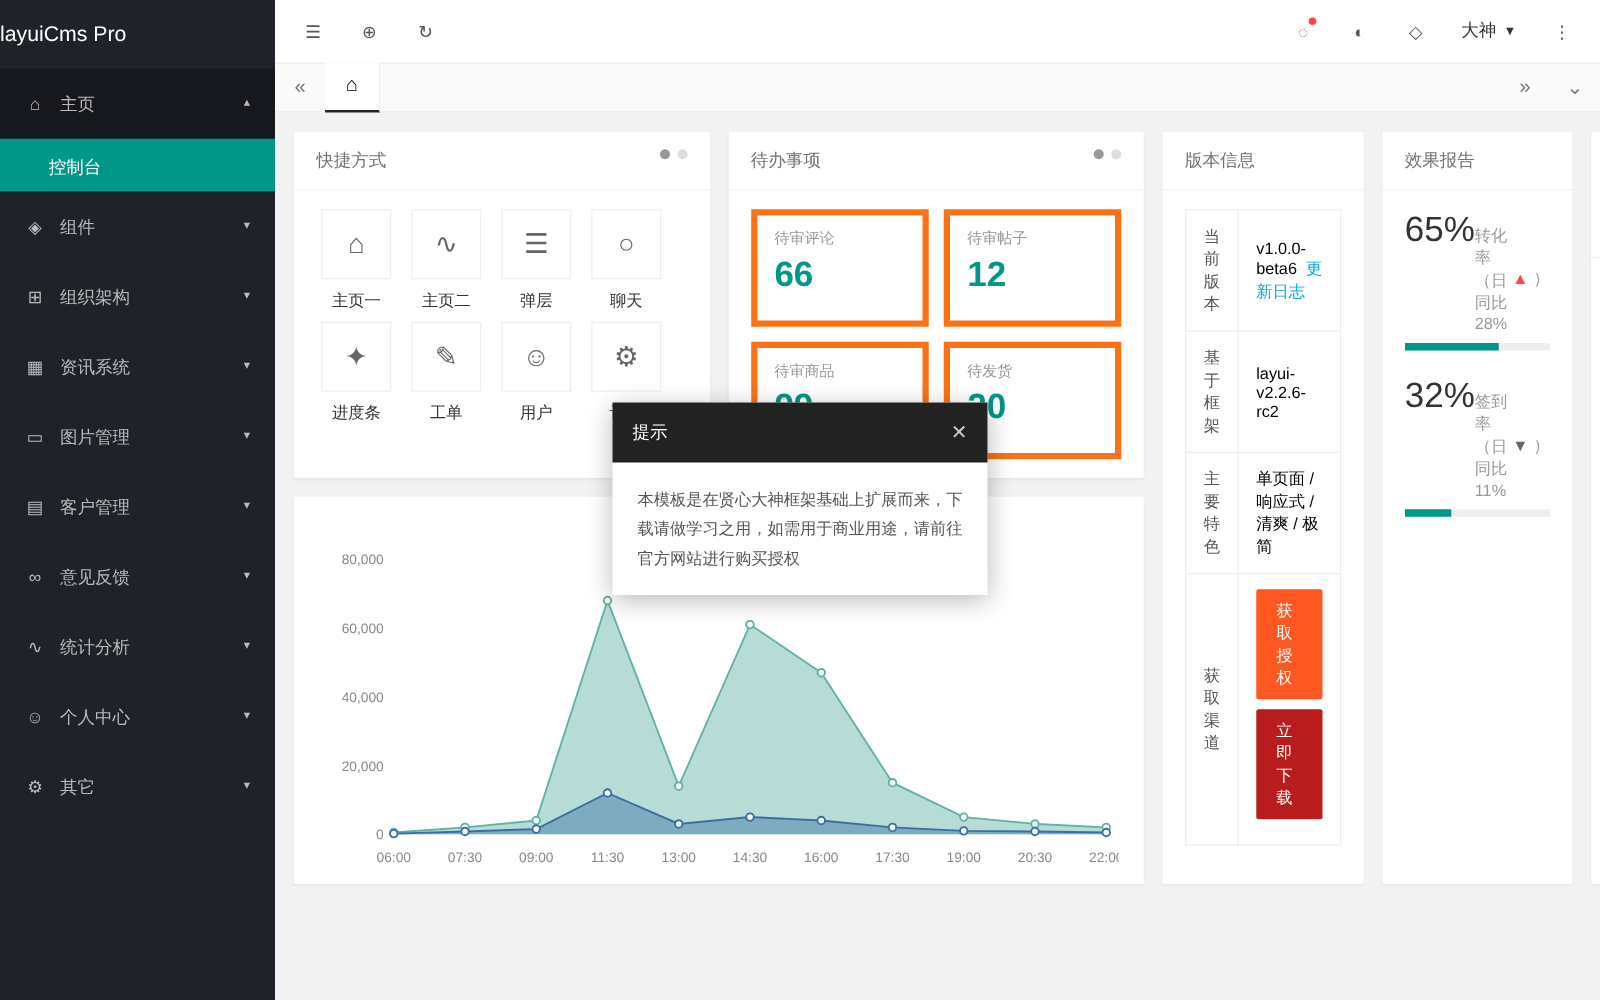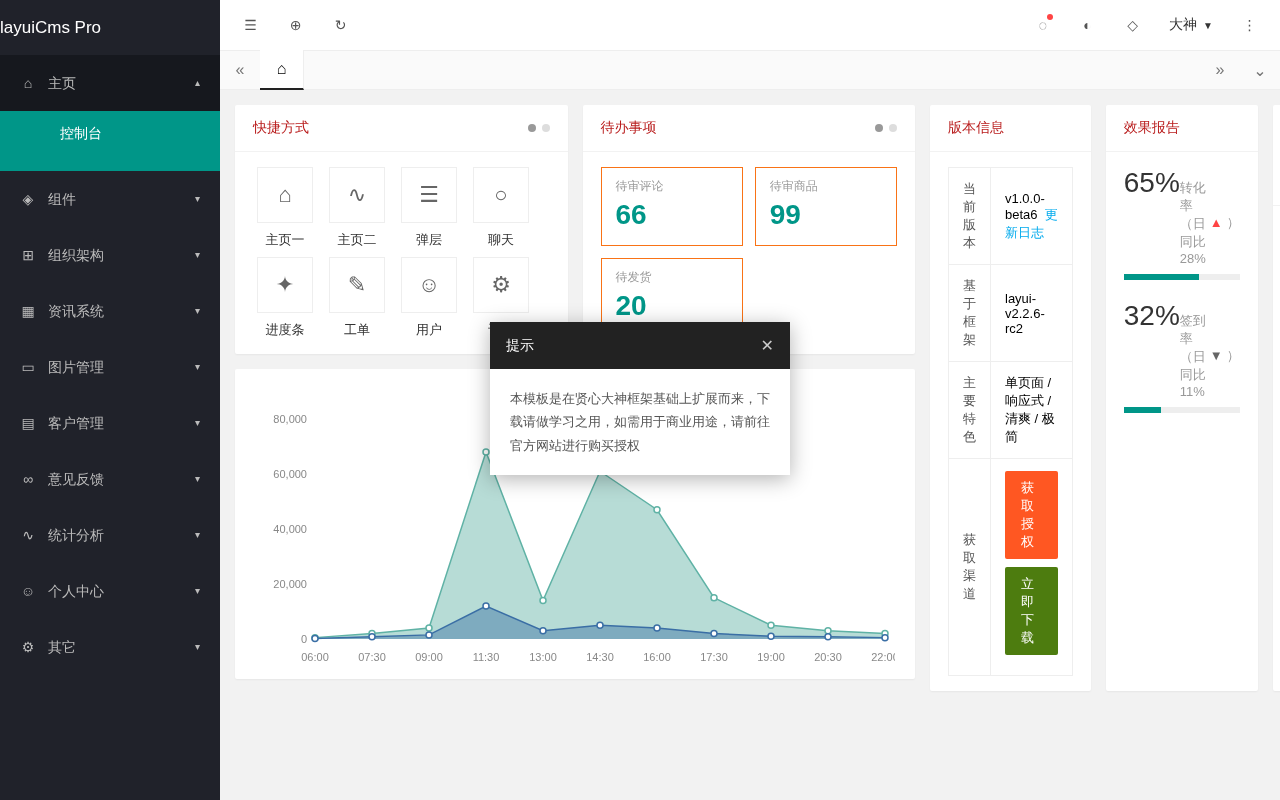--- a/index.html
+++ b/index.html
@@ -3,51 +3,51 @@
 <meta charset="utf-8">
 <style>
 *{box-sizing:border-box;margin:0;padding:0;font-family:"Microsoft YaHei",sans-serif}
 body{background:#f2f2f2;overflow:hidden;width:1280px;height:800px;position:relative}
 .sidebar{width:220px;height:800px;background:#20222A;color:#a2a2a2;position:absolute;left:0;top:0}
 .logo{height:55px;line-height:55px;text-align:left;color:#fff;font-size:17px}
 .nav-item{height:56px;line-height:56px;padding:0 20px;display:flex;align-items:center;justify-content:space-between;cursor:pointer;color:#bbb;font-size:14px}
 .nav-item.dark{background:#16181e}
 .nav-item .left{display:flex;align-items:center;gap:12px}
 .nav-item .ic{width:16px;height:16px;display:flex;align-items:center;justify-content:center}
-.nav-sub{height:60px;line-height:44px;padding-left:60px;background:#009688;color:#fff;font-size:14px}
+.nav-sub{height:42px;line-height:44px;padding-left:39px;background:#009688;color:#fff;font-size:14px}
 .caret{font-size:10px}
 .header{position:absolute;left:220px;top:0;right:0;height:50px;background:#fff;display:flex;align-items:center;padding:0 8px;justify-content:space-between;font-size:14px}
 .h-left,.h-right{display:flex;align-items:center;gap:0}
 .h-ic{width:45px;height:50px;display:flex;align-items:center;justify-content:center;cursor:pointer;color:#555}
 .tabs{position:absolute;left:220px;top:50px;right:0;height:40px;background:#fafafa;border-top:1px solid #eee;border-bottom:1px solid #eee;display:flex;align-items:center;justify-content:space-between}
 .tab-nav{width:40px;height:40px;display:flex;align-items:center;justify-content:center;cursor:pointer;color:#777}
 .tab-home{width:44px;height:40px;background:#fff;border-right:1px solid #eee;display:flex;align-items:center;justify-content:center;border-bottom:2px solid #222}
 .content{position:absolute;left:220px;top:90px;right:0;bottom:0;overflow:auto;padding:15px}
 .row{display:flex;gap:15px;margin-bottom:15px}
 .card{background:#fff;border-radius:2px;box-shadow:0 1px 2px rgba(0,0,0,.05)}
-.card-h{padding:14px 18px;font-size:14px;color:#b91c1c;border-bottom:1px solid #f2f2f2;display:flex;justify-content:space-between;align-items:center}
+.card-h{padding:14px 18px;font-size:14px;color:#737373;border-bottom:1px solid #f2f2f2;display:flex;justify-content:space-between;}
 .card-b{padding:15px 18px}
 .col-left{width:700px;display:flex;flex-direction:column;gap:15px}
 .col-right{flex:1;display:flex;flex-direction:row;gap:15px}
 .shortcuts{display:grid;grid-template-columns:repeat(4,64px);gap:8px}
 .sc{display:flex;flex-direction:column;align-items:center;gap:8px;font-size:13px;color:#333;cursor:pointer}
 .sc .box{width:56px;height:56px;border:1px solid #eee;display:flex;align-items:center;justify-content:center;font-size:22px;color:#666}
 .todo-grid{display:grid;grid-template-columns:1fr 1fr;gap:12px}
-.todo{border:1px solid #f97316;padding:10px 14px;height:79px}
+.todo{border:5px solid #f97316;padding:10px 14px;height:94px}
 .todo .lbl{font-size:12px;color:#999}
 .todo .num{font-size:28px;color:#009688;font-weight:700;margin-top:4px}
 .dots{display:flex;gap:6px}
 .dot{width:8px;height:8px;border-radius:50%;background:#ddd}
 .dot.on{background:#999}
 .vtable{width:100%;border-collapse:collapse;font-size:13px}
 .vtable td{border:1px solid #eee;padding:12px 14px}
 .vtable td:first-child{width:109px;color:#555}
 .btn{display:inline-block;padding:8px 16px;color:#fff;font-size:13px;border-radius:2px;cursor:pointer;margin-bottom:8px}
 .btn-o{background:#FF5722}
-.btn-g{background:#4d7c0f}
+.btn-g{background:#b91c1c}
 .link{color:#01AAED;cursor:pointer}
 .eff-row{margin-bottom:20px}
 .eff-top{display:flex;justify-content:space-between;align-items:baseline}
 .eff-pct{font-size:28px;color:#333}
 .eff-lbl{font-size:13px;color:#999;display:flex;align-items:center;gap:4px}
 .bar{height:6px;background:#eee;margin-top:8px}
 .bar-f{height:100%;background:#009688}
 .chart-title{text-align:center;font-size:14px;color:#333;padding:6px 0}
 .chart{padding:10px 20px;height:280px;position:relative}
 .modal{position:absolute;left:490px;top:322px;width:300px;background:#fff;box-shadow:0 4px 20px rgba(0,0,0,.3);z-index:60}
@@ -222,20 +222,24 @@
             <div class="dots">
                 <div class="dot on"></div>
                 <div class="dot"></div>
               </div>
           </div>
           <div class="card-b">
               <div class="todo-grid" id="todo">
                 <div class="todo">
                   <div class="lbl">待审评论</div>
                   <div class="num">66</div>
+                </div>
+                <div class="todo">
+                  <div class="lbl">待审帖子</div>
+                  <div class="num">12</div>
                 </div>
                 <div class="todo">
                   <div class="lbl">待审商品</div>
                   <div class="num">99</div>
                 </div>
                 <div class="todo">
                   <div class="lbl">待发货</div>
                   <div class="num">20</div>
                 </div>
               </div>

